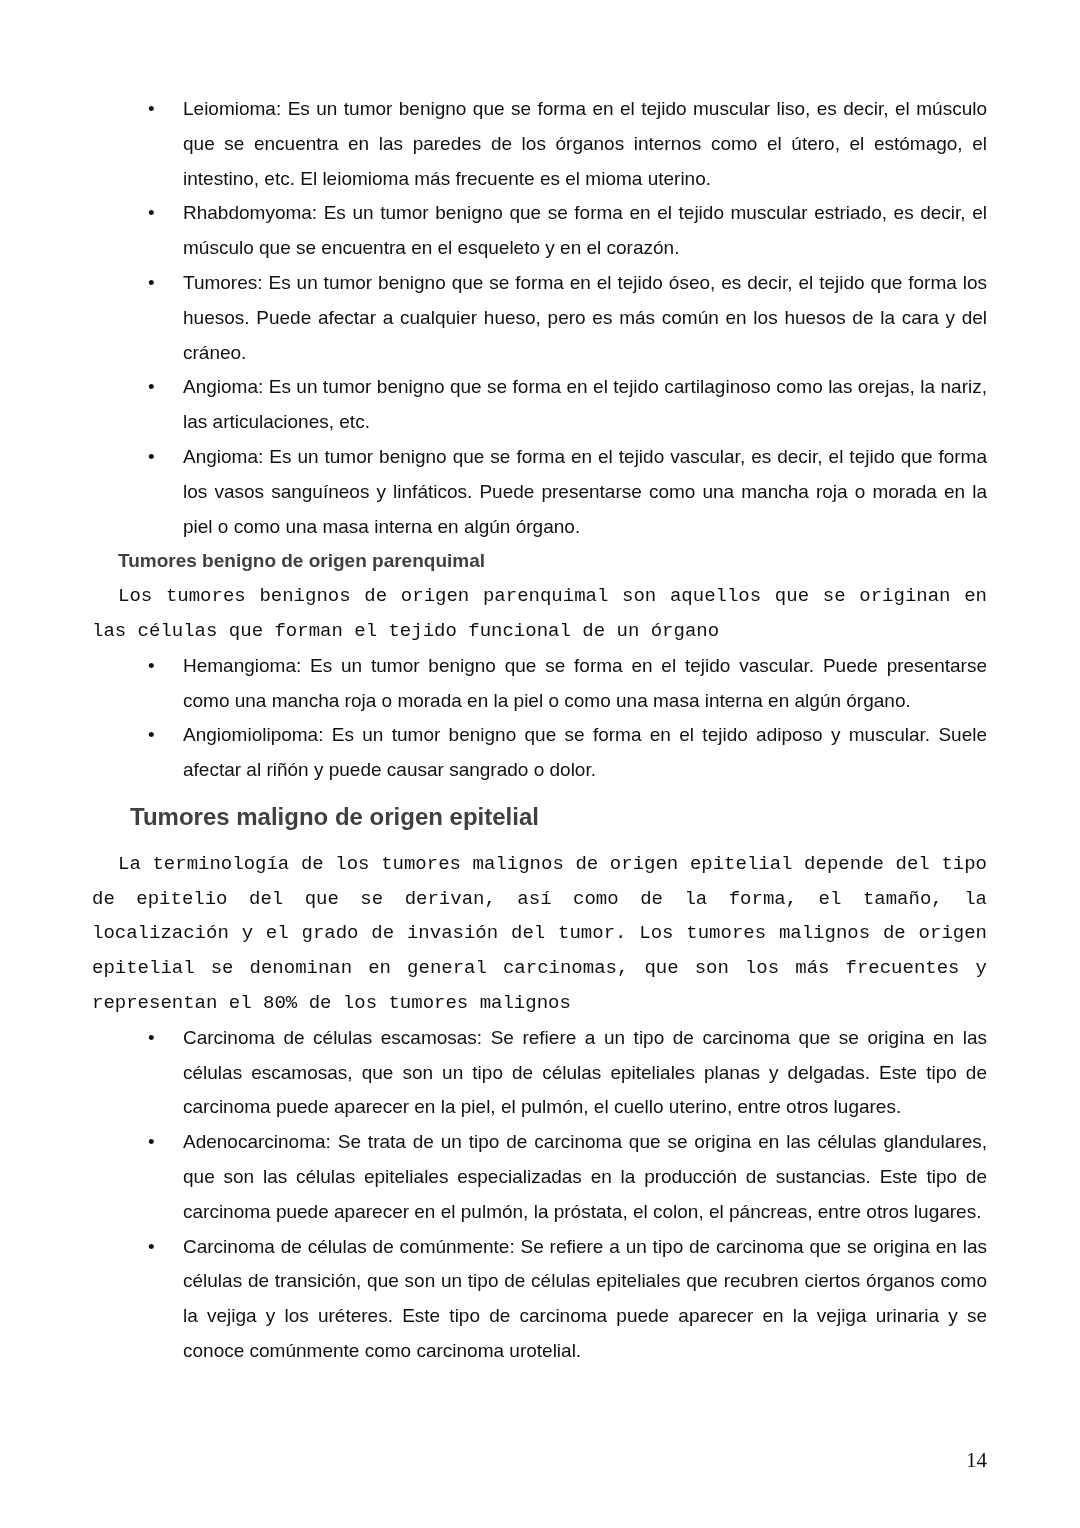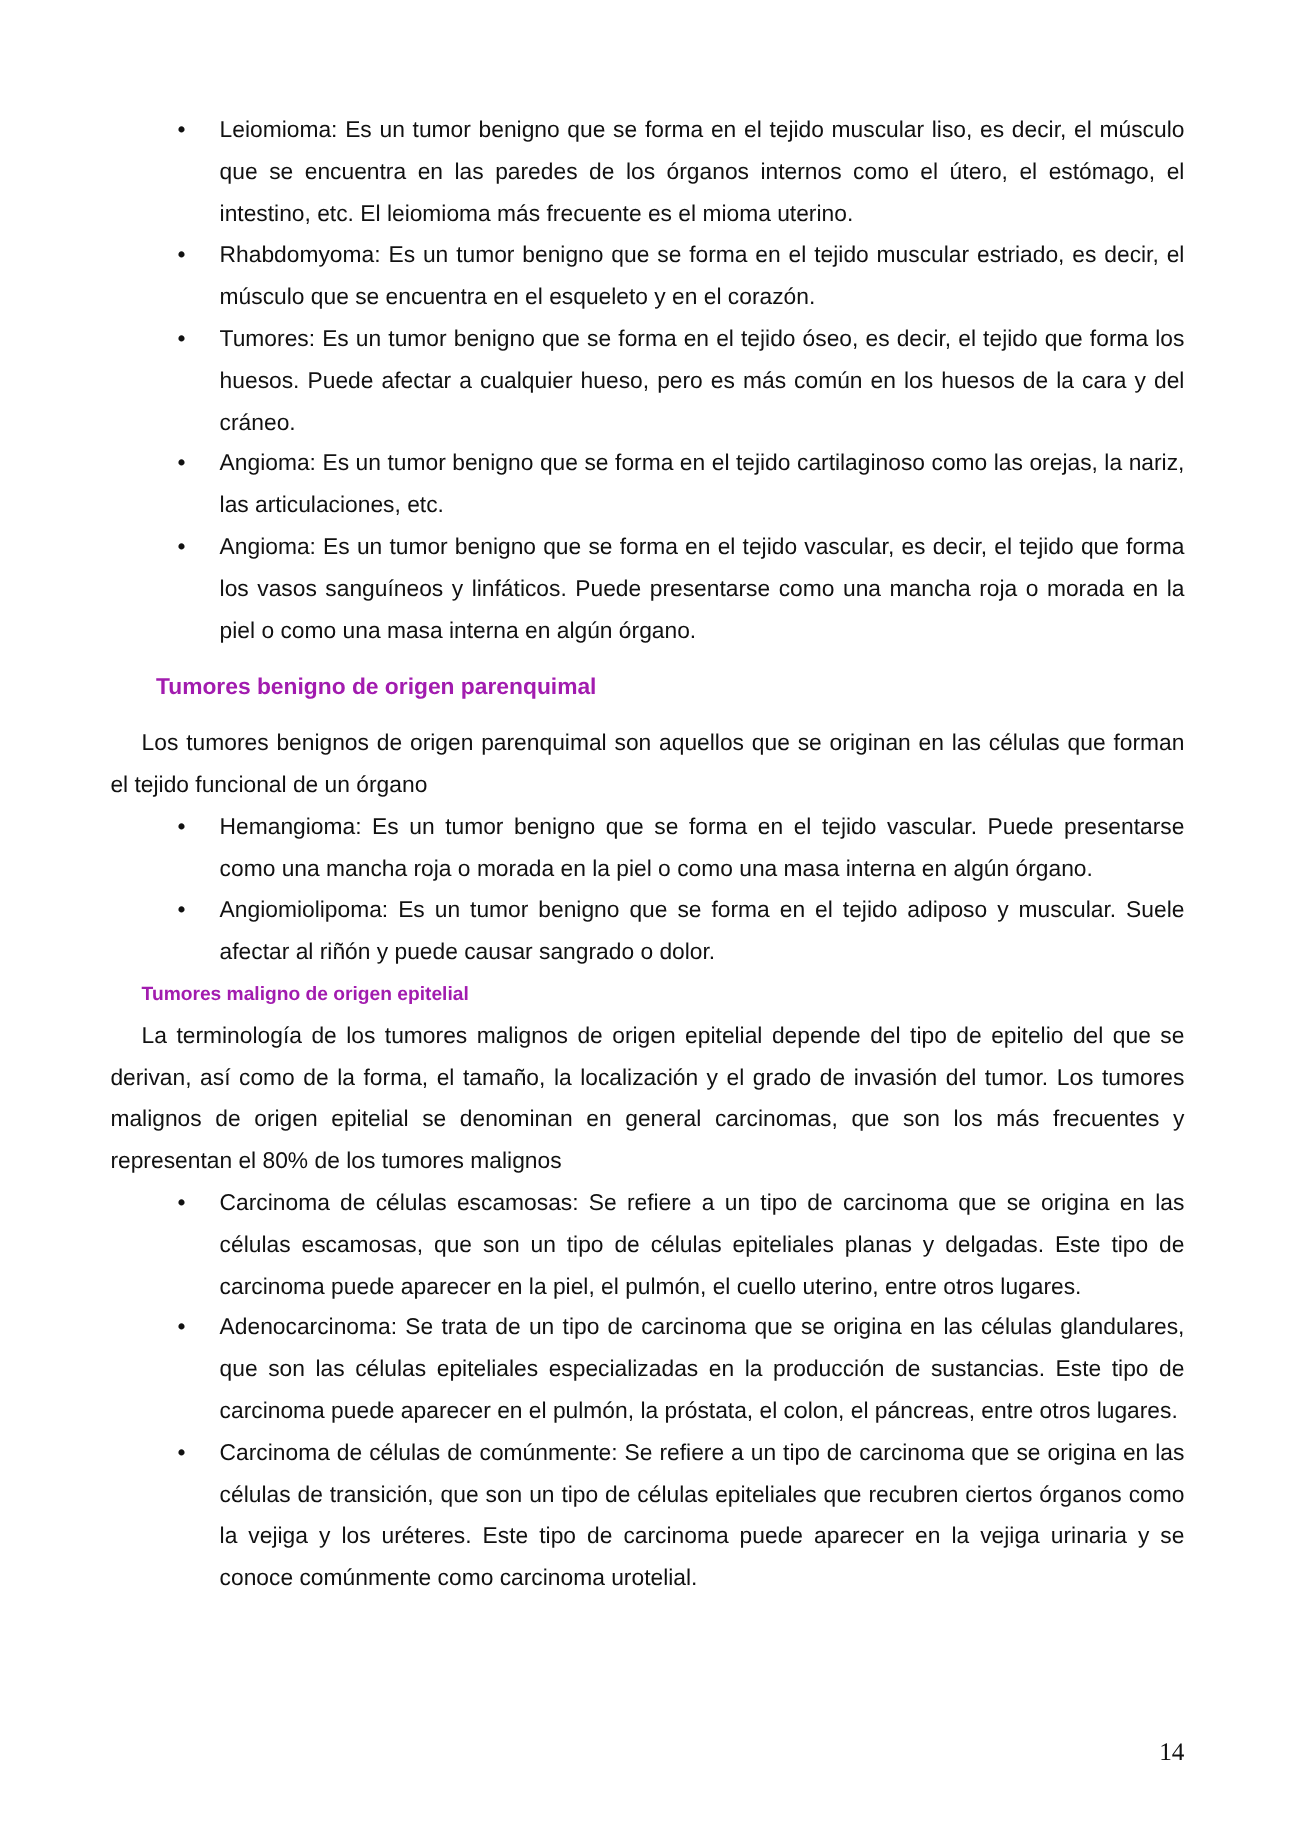--- a/index.html
+++ b/index.html
@@ -44,37 +44,38 @@
     ul.bullets li .bullet {
       position: absolute;
       left: -35px;
       top: 0;
       font-size: 19px;
     }
     .term {
       font-weight: normal;
     }
     .heading-blue {
-      color: #a21caf;
+      color: #404040;
+      font-weight: bold;
+      padding-left: 26px;
+      margin: 0;
+      font-size: 19px;
+    }
+    .heading-black {
+      color: #404040;
       font-weight: bold;
       padding-left: 26px;
       margin: 12px;
-      font-size: 19px;
-    }
-    .heading-black {
-      color: #a21caf;
-      font-weight: bold;
-      padding-left: 26px;
-      margin: 0;
-      font-size: 16px;
+      font-size: 24px;
     }
     .para {
       text-align: justify;
       text-indent: 26px;
       margin: 0;
+      font-family: Liberation Mono, monospace;
     }
     .page-number {
       position: absolute;
       right: 93px;
       top: 1448px;
       font-family: "Liberation Serif", serif;
       font-size: 21px;
       color: #111111;
     }
   </style>

